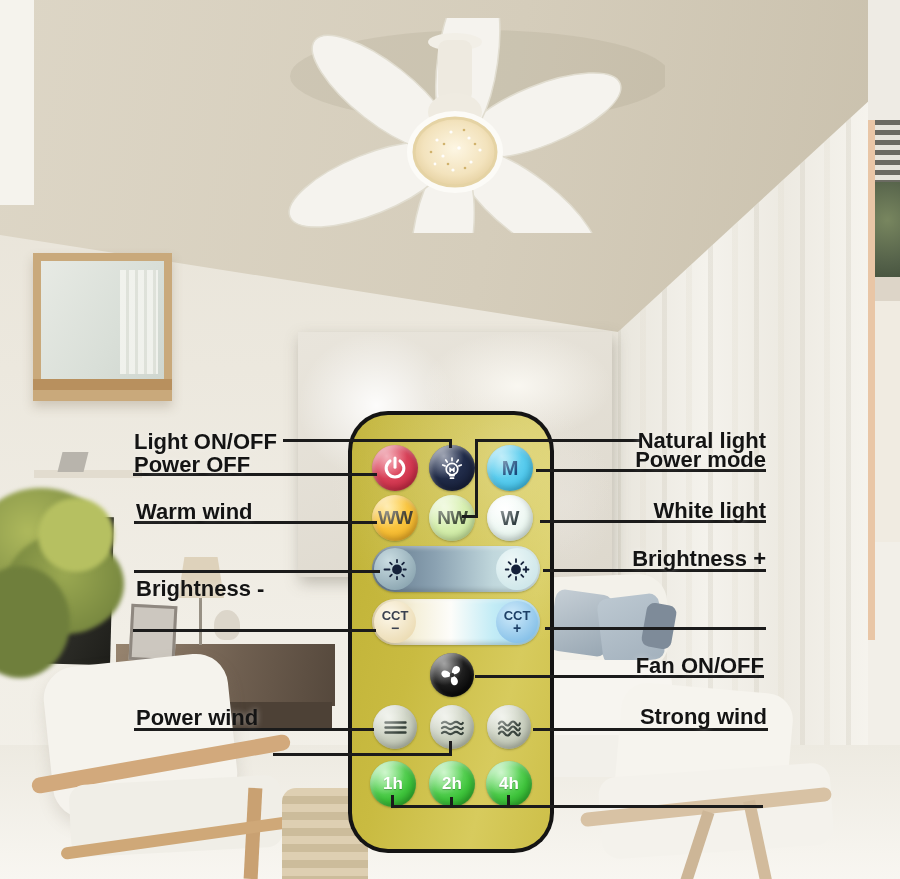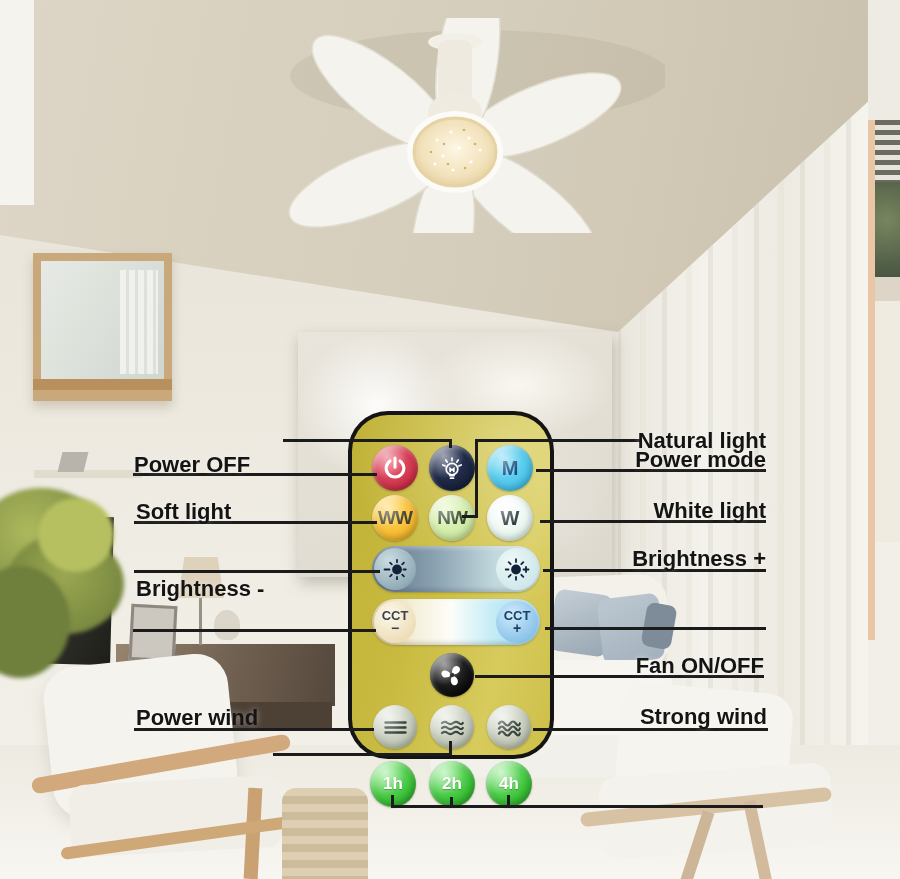--- a/index.html
+++ b/index.html
@@ -73,21 +73,21 @@
   .chairL-post{left:246px;top:788px;width:14px;height:91px;background:#c9a172;transform:rotate(3deg);}
   .chairL-rail{left:60px;top:832px;width:232px;height:12px;background:#cfa878;border-radius:6px;transform:rotate(-8deg);}
   .basket{left:282px;top:788px;width:86px;height:91px;border-radius:14px 14px 0 0;
     background:repeating-linear-gradient(180deg,#decfb2 0 8px,#ccbc9b 8px 16px);}
   .chairR-back{left:618px;top:688px;width:172px;height:122px;background:#f6f4ee;border-radius:26px;transform:rotate(5deg);}
   .chairR-seat{left:600px;top:770px;width:232px;height:82px;background:#f4f2ec;border-radius:18px;transform:rotate(-4deg);}
   .chairR-arm{left:580px;top:800px;width:252px;height:14px;background:#d8c2a4;border-radius:7px;transform:rotate(-6deg);}
   .chairR-leg1{left:690px;top:810px;width:12px;height:82px;background:#cdb697;transform:rotate(18deg);}
   .chairR-leg2{left:752px;top:800px;width:12px;height:86px;background:#d2bb9c;transform:rotate(-12deg);}
   
-  .remote{left:348px;top:411px;width:206px;height:348px;background:#141414;border-radius:40px;z-index:5;}
+  .remote{left:348px;top:411px;width:206px;height:442px;background:#141414;border-radius:40px;z-index:5;}
   .remote-face{position:absolute;inset:4px;border-radius:36px;
     background:
       radial-gradient(circle at 78% 10%,rgba(255,252,220,.35),rgba(255,255,255,0) 45%),
       linear-gradient(105deg,#bfb135 0%,#c9bb41 40%,#d7cb5d 74%,#cdbf48 100%);}
   .btn{position:absolute;border-radius:50%;display:flex;align-items:center;justify-content:center;
     box-shadow:inset -2px -3px 6px rgba(0,0,0,.22),inset 2px 3px 5px rgba(255,255,255,.4),0 1px 2px rgba(60,60,20,.35);}
   .btn::before{content:"";position:absolute;inset:0;border-radius:50%;
     background:radial-gradient(ellipse at 32% 24%,rgba(255,255,255,.55),rgba(255,255,255,0) 46%);}
   .d46{width:46px;height:46px;} .d44{width:44px;height:44px;}
   .btn-power{background:radial-gradient(circle at 40% 35%,#ea5d72,#cc2e47 70%,#b52238);}
@@ -367,22 +367,23 @@
   <div class="line h3" style="left:540px;top:520px;width:226px"></div>
   <div class="line h3" style="left:543px;top:569px;width:223px"></div>
   <div class="line h3" style="left:545px;top:627px;width:221px"></div>
   <div class="line h3" style="left:475px;top:675px;width:289px"></div>
   <div class="line h3" style="left:533px;top:728px;width:235px"></div>
   <div class="line h3" style="left:391px;top:805px;width:372px"></div>
   <div class="line w3" style="left:391px;top:795px;height:12px"></div>
   <div class="line w3" style="left:450px;top:797px;height:10px"></div>
   <div class="line w3" style="left:507px;top:795px;height:12px"></div>
 
+  <div class="lbl" style="left:134px;top:429px">Light ON/OFF</div>
   <div class="lbl" style="left:134px;top:452px">Power OFF</div>
-  <div class="lbl" style="left:136px;top:499px">Soft light</div>
+  <div class="lbl" style="left:136px;top:499px">Warm wind</div>
   <div class="lbl" style="left:136px;top:576px">Brightness -</div>
   <div class="lbl" style="left:136px;top:705px">Power wind</div>
 
   <div class="lbl right" style="right:134px;top:428px">Natural light</div>
   <div class="lbl right" style="right:134px;top:447px">Power mode</div>
   <div class="lbl right" style="right:134px;top:498px">White light</div>
   <div class="lbl right" style="right:134px;top:546px">Brightness +</div>
   <div class="lbl right" style="right:136px;top:653px">Fan ON/OFF</div>
   <div class="lbl right" style="right:133px;top:704px">Strong wind</div>
 

